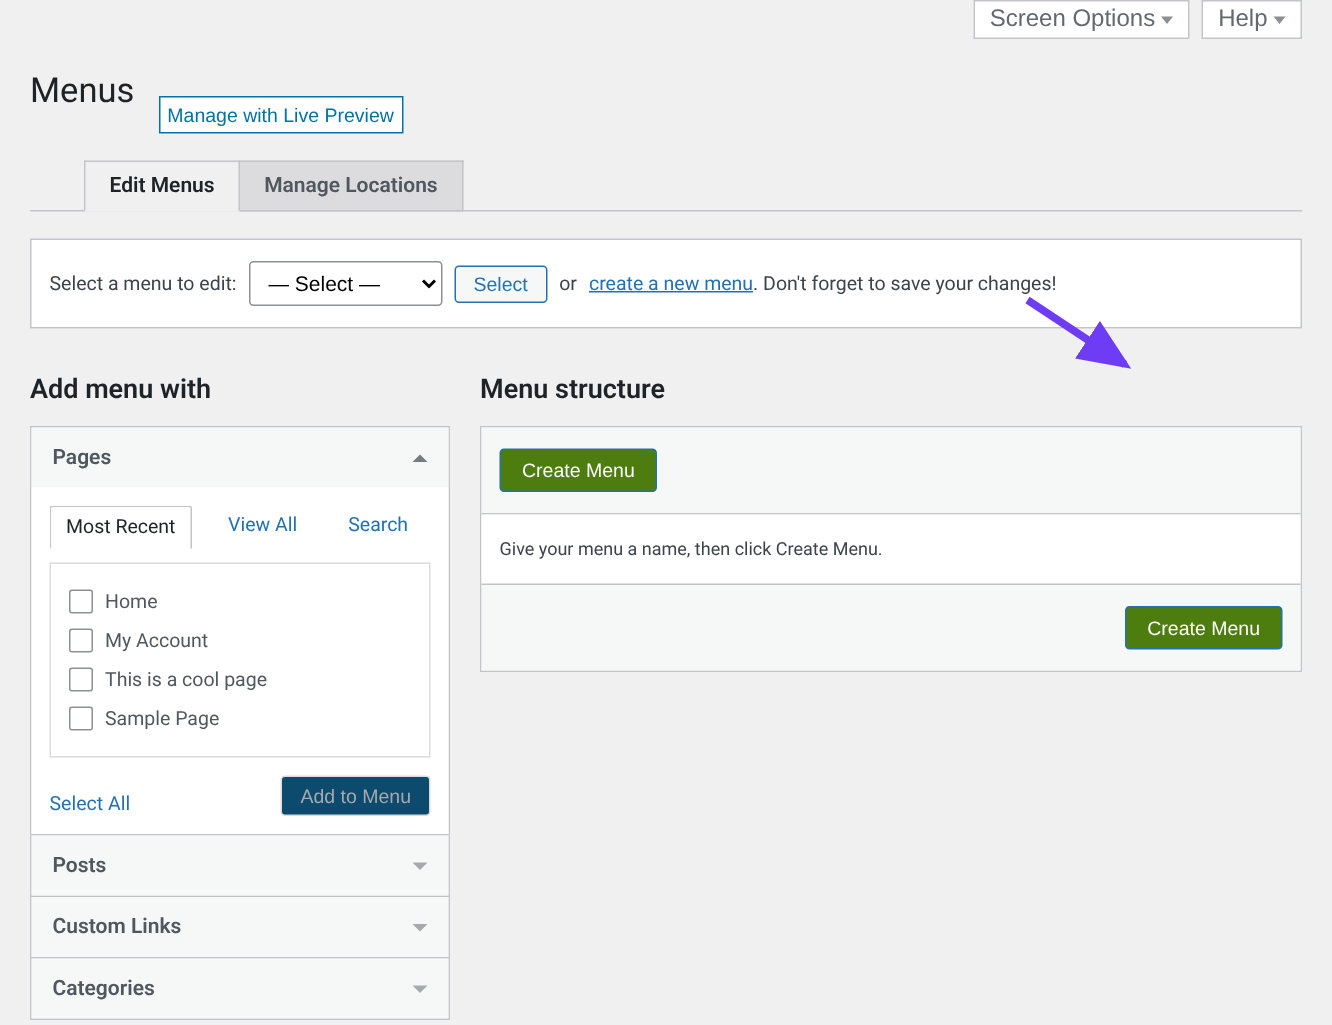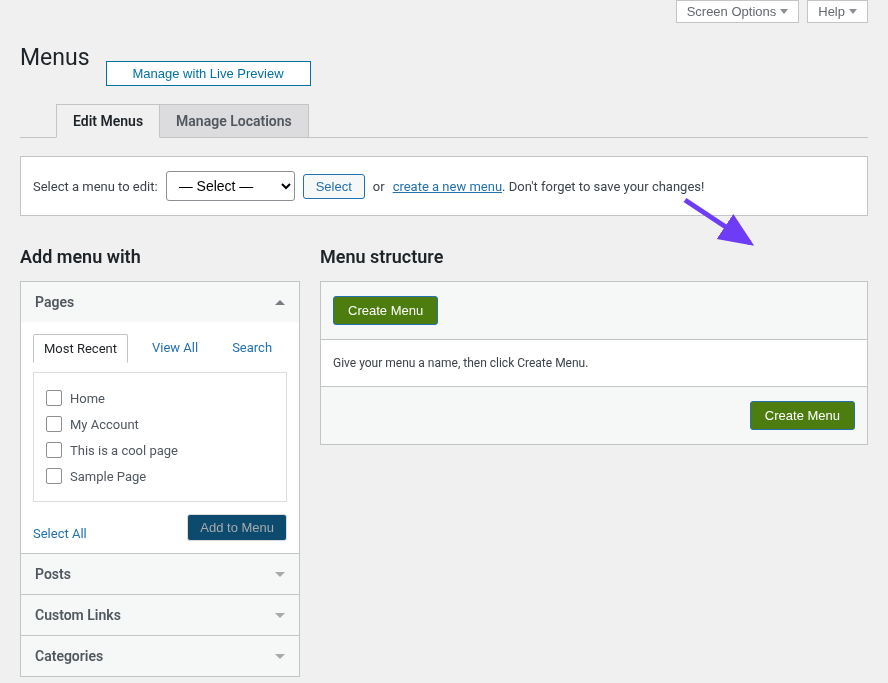--- a/index.html
+++ b/index.html
@@ -14,21 +14,21 @@
     .top-buttons {
       display: flex;
       justify-content: flex-end;
       gap: 8px;
       padding-top: 0px;
     }
     .top-btn {
       background: #fff;
       border: 1px solid #c3c4c7;
       padding: 3px 10px;
-      font-size: 13px;
+      font-size: 16px;
       color: #646970;
       cursor: pointer;
       display: flex;
       align-items: center;
       gap: 4px;
     }
     .down-triangle {
       width: 0; height: 0;
       border-left: 4px solid transparent;
       border-right: 4px solid transparent;
@@ -43,21 +43,21 @@
     }
     h1 {
       font-size: 23px;
       font-weight: 400;
       color: #1d2327;
     }
     .header-btn {
       border: 1px solid #0071a1;
       color: #0071a1;
       background: #fff;
-      padding: 4px 26px;
+      padding: 4px 5px;
       font-size: 13px;
       cursor: pointer;
       margin-top: 32px;
     }
     .tabs {
       display: flex;
       border-bottom: 1px solid #c3c4c7;
     }
     .tab {
       border: 1px solid #c3c4c7;

